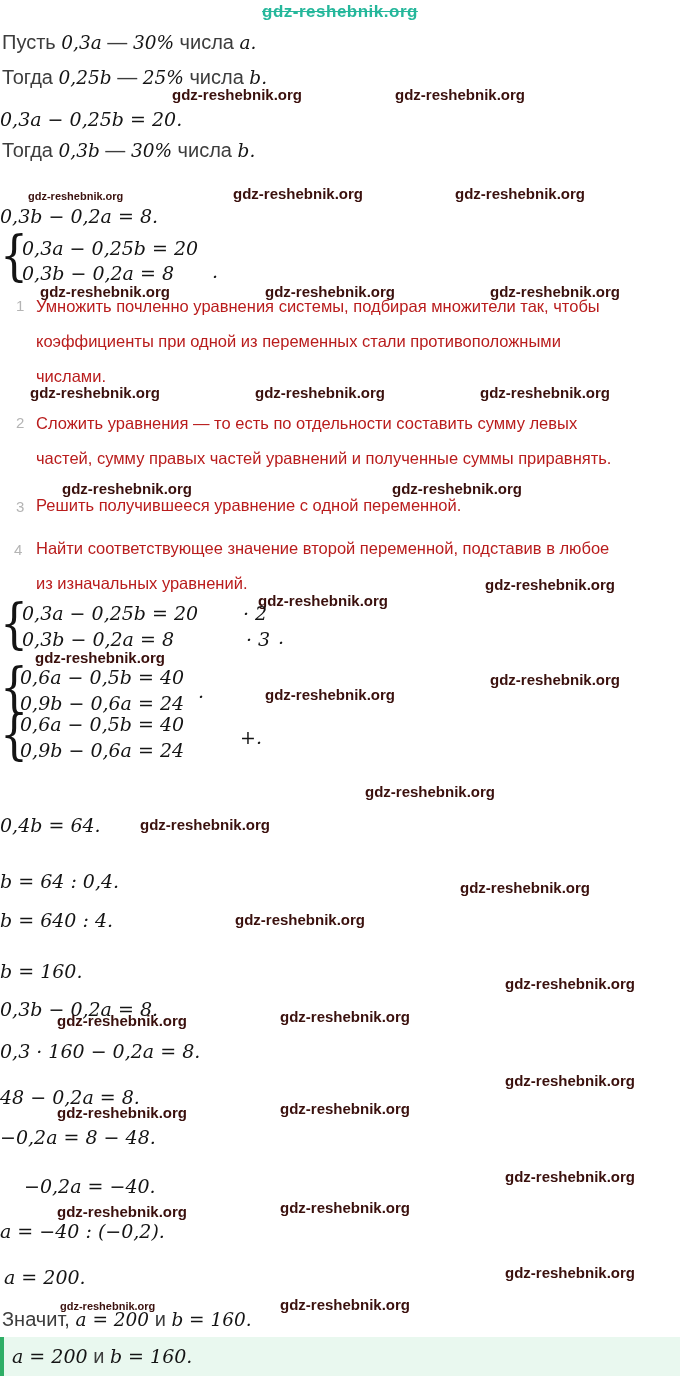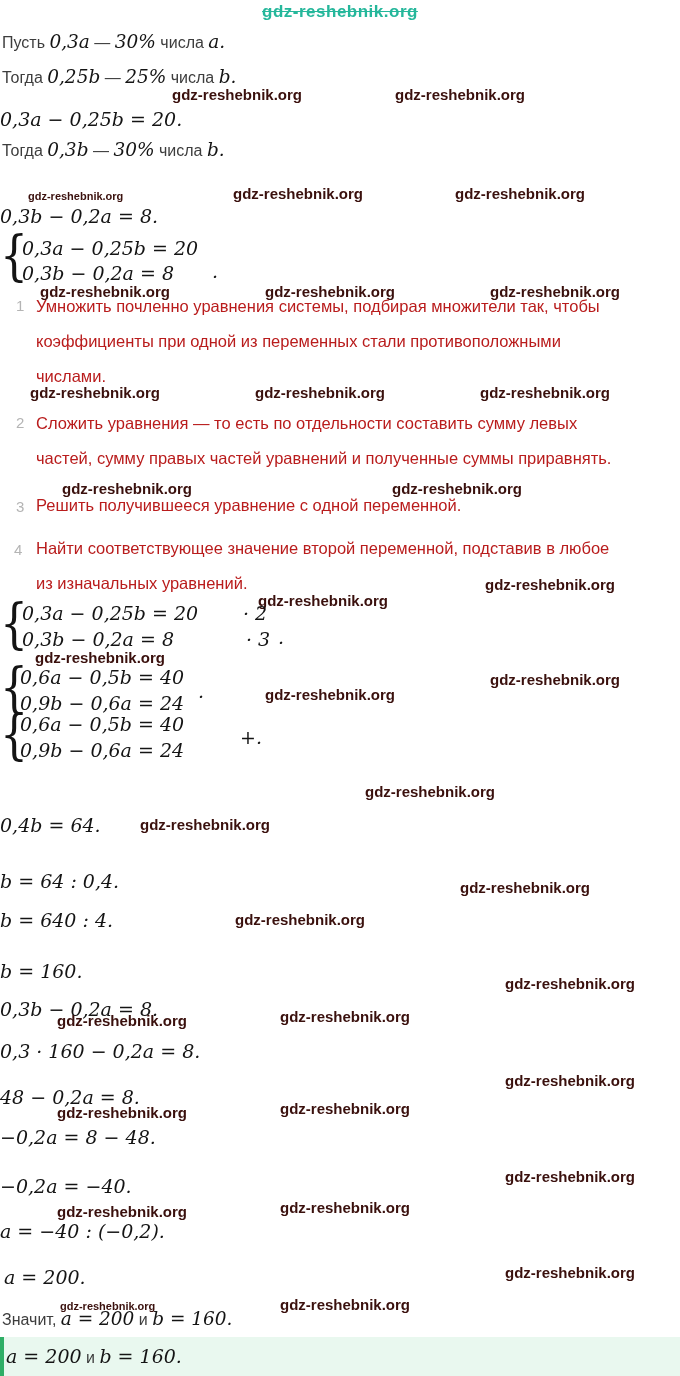--- a/index.html
+++ b/index.html
@@ -41,25 +41,25 @@
   .cancel { position:relative; display:inline-block; }
   .cancel::after {
     content:""; position:absolute; left:-3px; right:-3px; top:48%;
     border-top:1.5px solid #141414; transform:rotate(-10deg);
   }
   .answer {
     position:absolute; left:0; top:1337px; width:680px; height:39px;
     background:#e9f8ef; border-left:4px solid #2fae66; box-sizing:border-box;
   }
   .answer .inner {
-    position:absolute; left:2px; top:8px; white-space:nowrap;
+    position:absolute; left:8px; top:8px; white-space:nowrap;
     font-family:"DejaVu Serif", serif; font-style:italic;
     font-size:19px; color:#141414;
   }
-  .answer .inner .t, .mixed .t { font-style:normal; font-family:"Liberation Sans", sans-serif; font-size:16px; color:#3d3d3d; }
+  .answer .inner .t, .mixed .t { font-style:normal; font-family:"Liberation Sans", sans-serif; font-size:20px; color:#3d3d3d; }
 </style>
 </head>
 <body>
 
 <div class="page">
 
   <div class="logo">gdz-reshebnik.org</div>
 
   <div class="mixed" style="left:2px; top:31px;">
     <span class="t">Пусть </span><span class="m">0,3a</span><span class="t"> — </span><span class="m">30%</span><span class="t"> числа </span><span class="m">a.</span>
@@ -179,21 +179,21 @@
   <div class="math" style="left:0; top:1040px;">0,3 · 160 − 0,2a = 8.</div>
 
   <div class="wm" style="left:505px; top:1072px;">gdz-reshebnik.org</div>
   <div class="math" style="left:0; top:1086px;">48 − 0,2a = 8.</div>
   <div class="wm" style="left:57px; top:1104px;">gdz-reshebnik.org</div>
   <div class="wm" style="left:280px; top:1100px;">gdz-reshebnik.org</div>
 
   <div class="math" style="left:0; top:1126px;">−0,2a = 8 − 48.</div>
 
   <div class="wm" style="left:505px; top:1168px;">gdz-reshebnik.org</div>
-  <div class="math" style="left:0; top:1175px;">−0,2a = −40.</div>
+  <div class="math" style="left:0; top:1175px;padding-left:24px;">−0,2a = −40.</div>
   <div class="wm" style="left:57px; top:1203px;">gdz-reshebnik.org</div>
   <div class="wm" style="left:280px; top:1199px;">gdz-reshebnik.org</div>
 
   <div class="math" style="left:0; top:1220px;">a = −40 : (−0,2).</div>
 
   <div class="wm" style="left:505px; top:1264px;">gdz-reshebnik.org</div>
   <div class="math" style="left:4px; top:1266px;">a = 200.</div>
   <div class="wm sm" style="left:60px; top:1300px;">gdz-reshebnik.org</div>
   <div class="wm" style="left:280px; top:1296px;">gdz-reshebnik.org</div>
 

